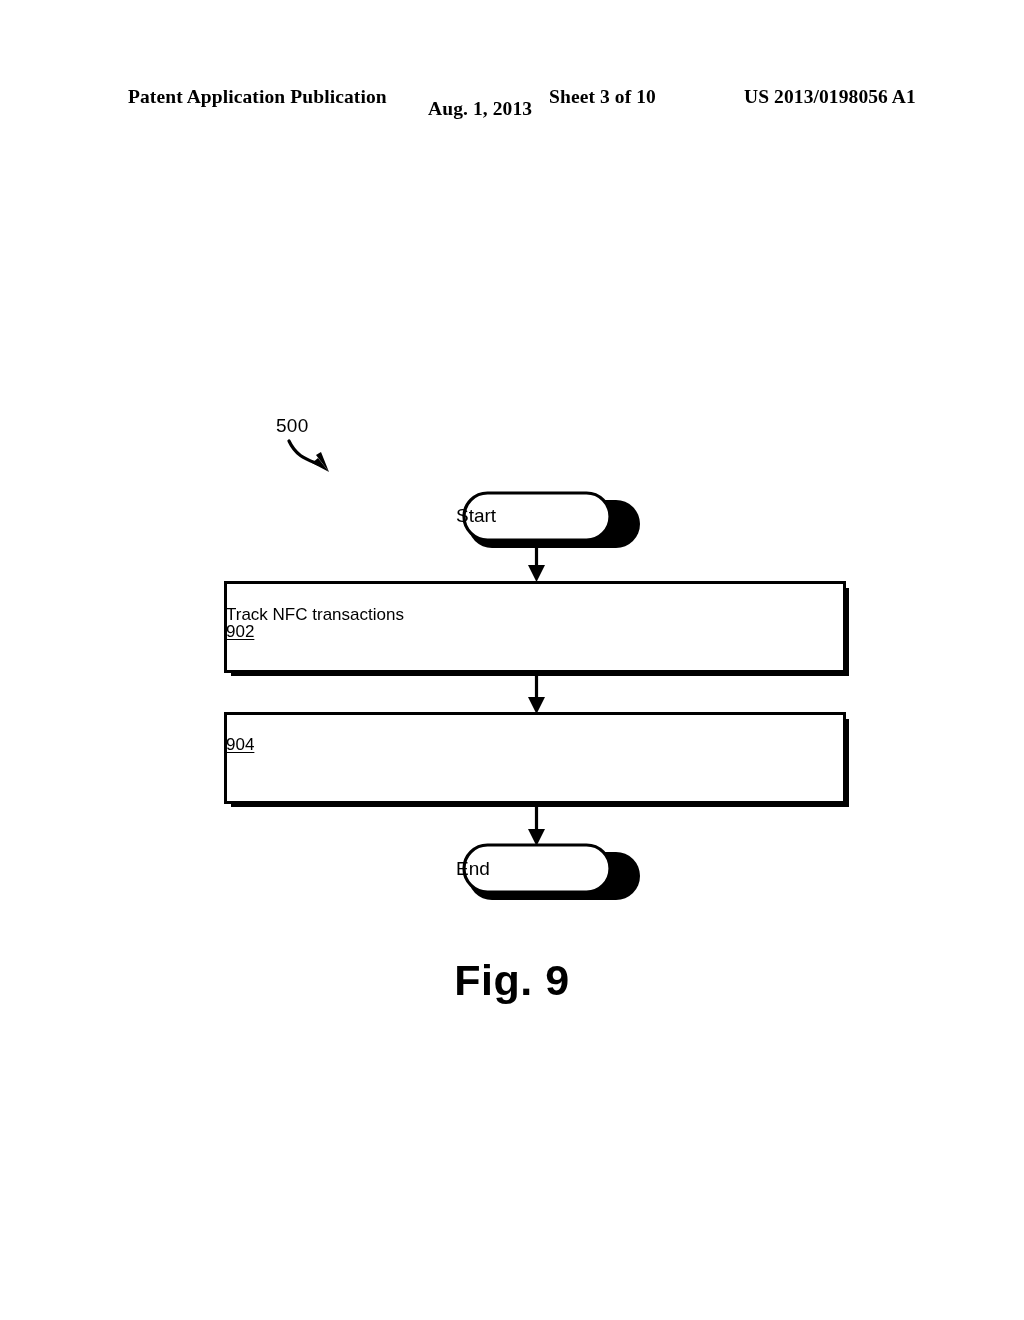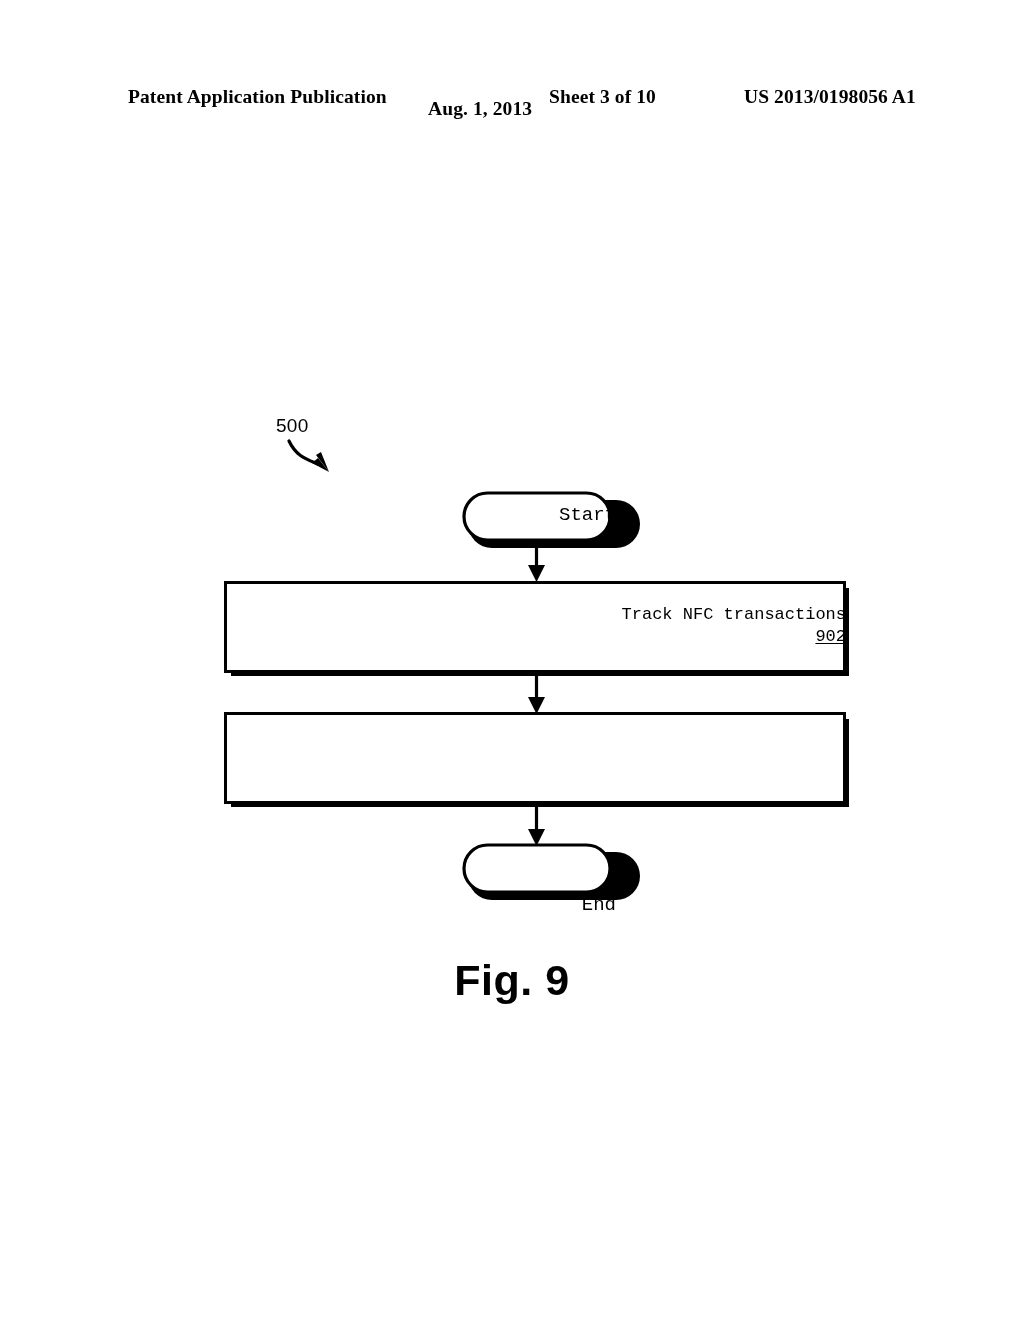--- a/index.html
+++ b/index.html
@@ -58,42 +58,41 @@
     left: 276px;
     top: 415px;
     font-size: 19px;
     font-family: "Liberation Sans", sans-serif;
     letter-spacing: 0.3px;
   }
 
   
   .node-text {
     position: absolute;
-    text-align: right;
-    font-family: Liberation Mono, monospace;
+    text-align: left;
+    font-family: Liberation Sans, sans-serif;
     line-height: 1.0;
     white-space: nowrap;
   }
   .terminal-label {
     font-size: 19px;
     width: 160px;
   }
   .t-start { left: 456px; top: 506px; }
-  .t-end   { left: 456px; top: 896px; }
+  .t-end   { left: 456px; top: 859px; }
 
   .process-label {
     font-size: 17px;
     width: 620px;
     left: 226px;
   }
   .p-902 { top: 606px; }
   .p-904 { top: 736px; }
   .process-label .num {
     display: block;
-    margin-top: 5px;
     text-decoration: underline;
     text-underline-offset: 2px;
   }
 
   
   .fig-caption {
     position: absolute;
     left: 0;
     top: 956px;
     width: 1024px;
@@ -164,19 +163,20 @@
   <div class="ref-900">500</div>
 
   <div class="node-text terminal-label t-start">Start</div>
 
   <div class="node-text process-label p-902">
     <span>Track NFC transactions</span>
     <span class="num">902</span>
   </div>
 
   <div class="node-text process-label p-904">
+    <span class="num">904</span>
   </div>
 
   <div class="node-text terminal-label t-end">End</div>
 
   <div class="fig-caption">Fig. 9</div>
 
 </div>
 
 </body></html>

